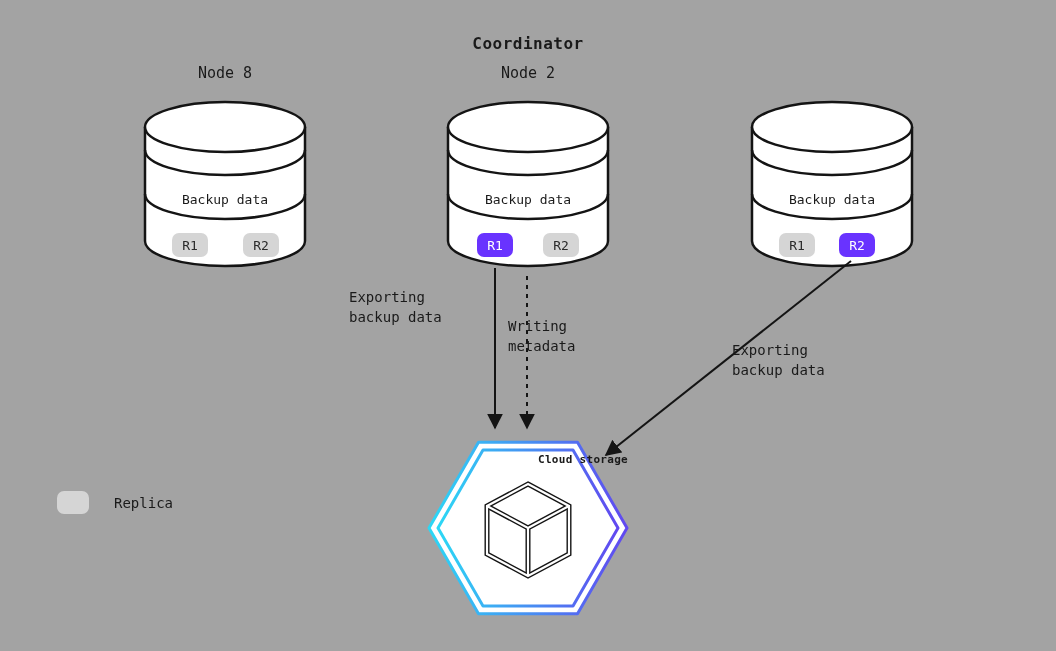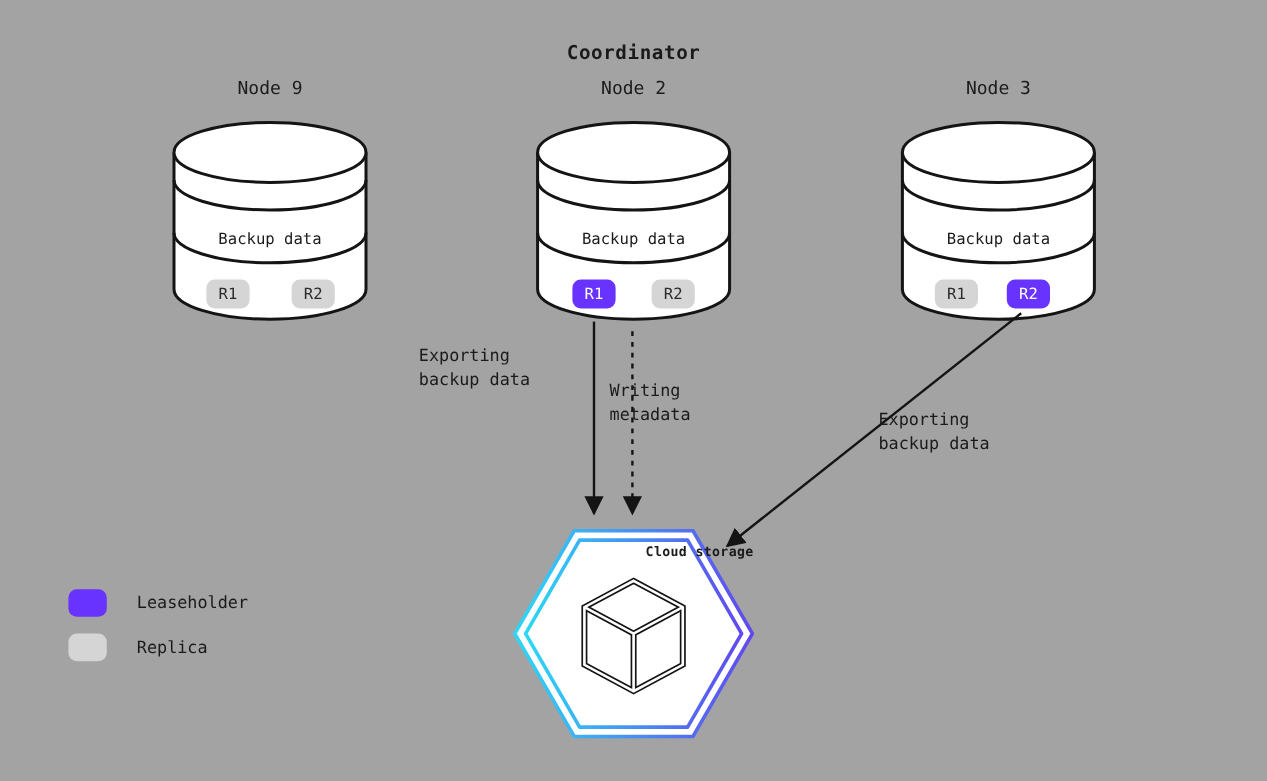--- a/index.html
+++ b/index.html
@@ -91,23 +91,22 @@
 
     <g stroke="#141414" stroke-width="2" fill="none">
       <path d="M495,268 L495,428" marker-end="url(#arrowhead)"></path>
       <path d="M527,276 L527,428" stroke-dasharray="4 5" marker-end="url(#arrowhead)"></path>
       <path d="M851,261 L606,455" marker-end="url(#arrowhead)"></path>
     </g>
   </svg>
 
   <div class="abs title">Coordinator</div>
 
-  <div class="abs node-label" style="left:125px">Node 9</div>
+  <div class="abs node-label" style="left:125px">Node 8</div>
   <div class="abs node-label" style="left:428px">Node 2</div>
-  <div class="abs node-label" style="left:732px">Node 3</div>
 
   <div class="abs storage-label" style="left:125px">Backup data</div>
   <div class="abs storage-label" style="left:428px">Backup data</div>
   <div class="abs storage-label" style="left:732px">Backup data</div>
 
   <div class="badge replica" style="left: 172px; background-color: rgb(213, 213, 213);">R1</div>
   <div class="badge replica" style="left: 243px; background-color: rgb(213, 213, 213);">R2</div>
   <div class="badge leaseholder" style="left: 477px; background-color: rgb(105, 51, 255);">R1</div>
   <div class="badge replica" style="left: 543px; background-color: rgb(213, 213, 213);">R2</div>
   <div class="badge replica" style="left: 779px; background-color: rgb(213, 213, 213);">R1</div>
@@ -117,22 +116,18 @@
 backup data</div>
   <div class="abs arrow-label" style="left:508px; top:316px">Writing
 metadata</div>
   <div class="abs arrow-label" style="left:732px; top:340px">Exporting
 backup data</div>
 
   <div class="abs cloud-label">Cloud storage</div>
 
   <div class="abs legend">
     <div class="legend-row">
-      <span class="swatch" style="background-color: rgb(105, 51, 255);"></span>
-      <span class="legend-label">Leaseholder</span>
-    </div>
-    <div class="legend-row">
       <span class="swatch" style="background-color: rgb(213, 213, 213);"></span>
       <span class="legend-label">Replica</span>
     </div>
   </div>
 
 </div>
 
 </body></html>

